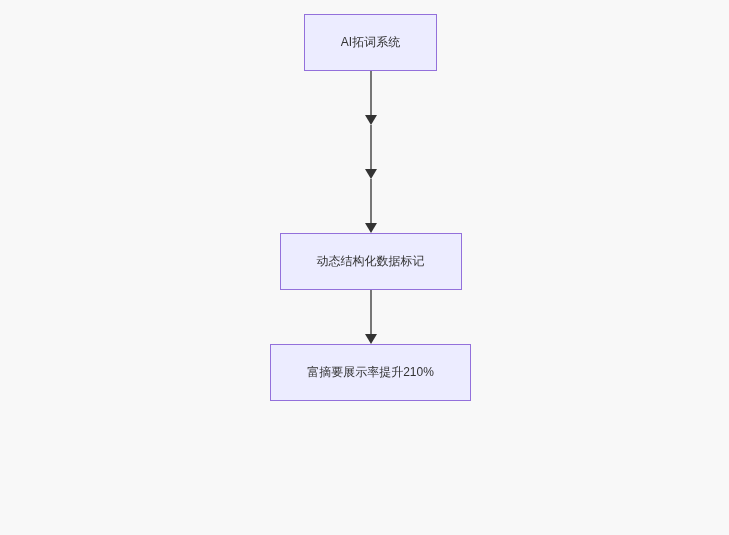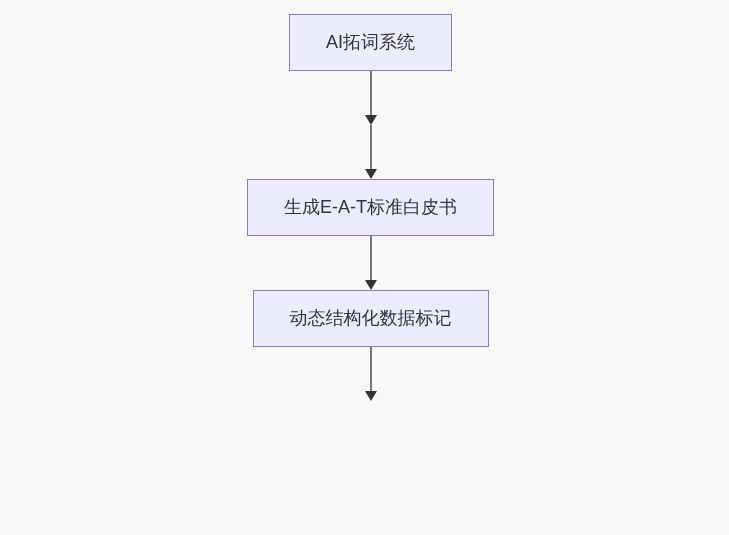--- a/index.html
+++ b/index.html
@@ -29,21 +29,21 @@
     display: flex;
     flex-direction: column;
     align-items: center;
     padding-top: 14px;
     transform: translateX(6px);
   }
   .node {
     background: var(--node-fill);
     border: 1px solid var(--node-border);
     color: var(--text);
-    font-size: 18px;
+    font-size: 12px;
     line-height: 19px;
     padding: 18px 36px;
     text-align: center;
     white-space: nowrap;
     flex: 0 0 auto;
   }
   .edge {
     display: flex;
     flex-direction: column;
     align-items: center;
@@ -75,28 +75,28 @@
     <div class="edge-line"></div>
     <div class="edge-arrowhead"></div>
   </div>
 
 
   <div class="edge">
     <div class="edge-line"></div>
     <div class="edge-arrowhead"></div>
   </div>
 
-  <div class="node">生成E-A-T标准白皮书</div>
 
   <div class="edge">
     <div class="edge-line"></div>
     <div class="edge-arrowhead"></div>
   </div>
 
   <div class="node">动态结构化数据标记</div>
 
   <div class="edge">
     <div class="edge-line"></div>
     <div class="edge-arrowhead"></div>
   </div>
 
+  <div class="node">富摘要展示率提升210%</div>
 
 </div>
 
 </body></html>

